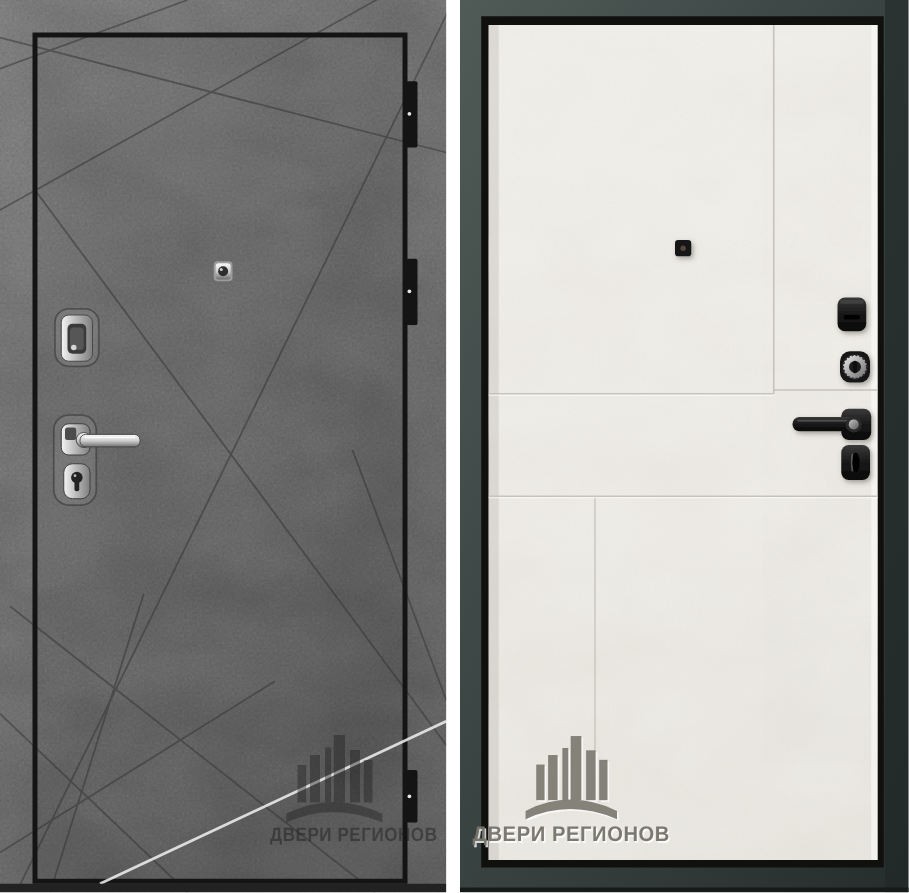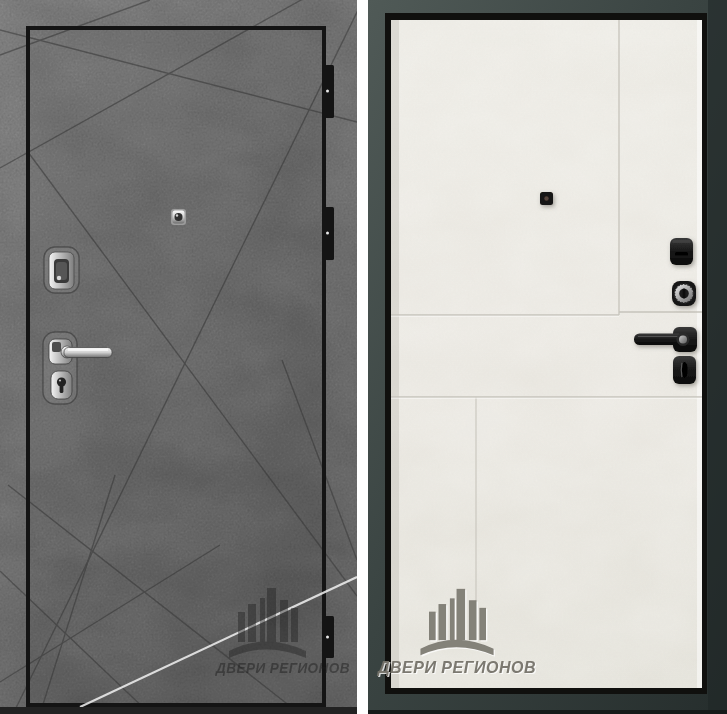--- a/index.html
+++ b/index.html
@@ -2,21 +2,21 @@
 <html><head>
 <meta charset="utf-8">
 <style>
   html,body{margin:0;padding:0;}
   body{
     width:727px;height:714px;
     background:#ffffff;
     font-family:"Liberation Sans","DejaVu Sans",sans-serif;
     overflow:hidden;
   }
-  .stage{position:relative;width:727px;height:714px;background:#ffffff;font-style:italic;}
+  .stage{position:relative;width:727px;height:714px;background:#ffffff;}
   .door{position:absolute;top:0;height:714px;}
   .door-left{left:0;width:357px;}
   .door-right{left:368px;width:359px;}
   .door svg{display:block;}
   .wm-text{
     font-family:"Liberation Sans","DejaVu Sans",sans-serif;
     font-weight:bold;
     letter-spacing:0.5px;
   }
 </style>

